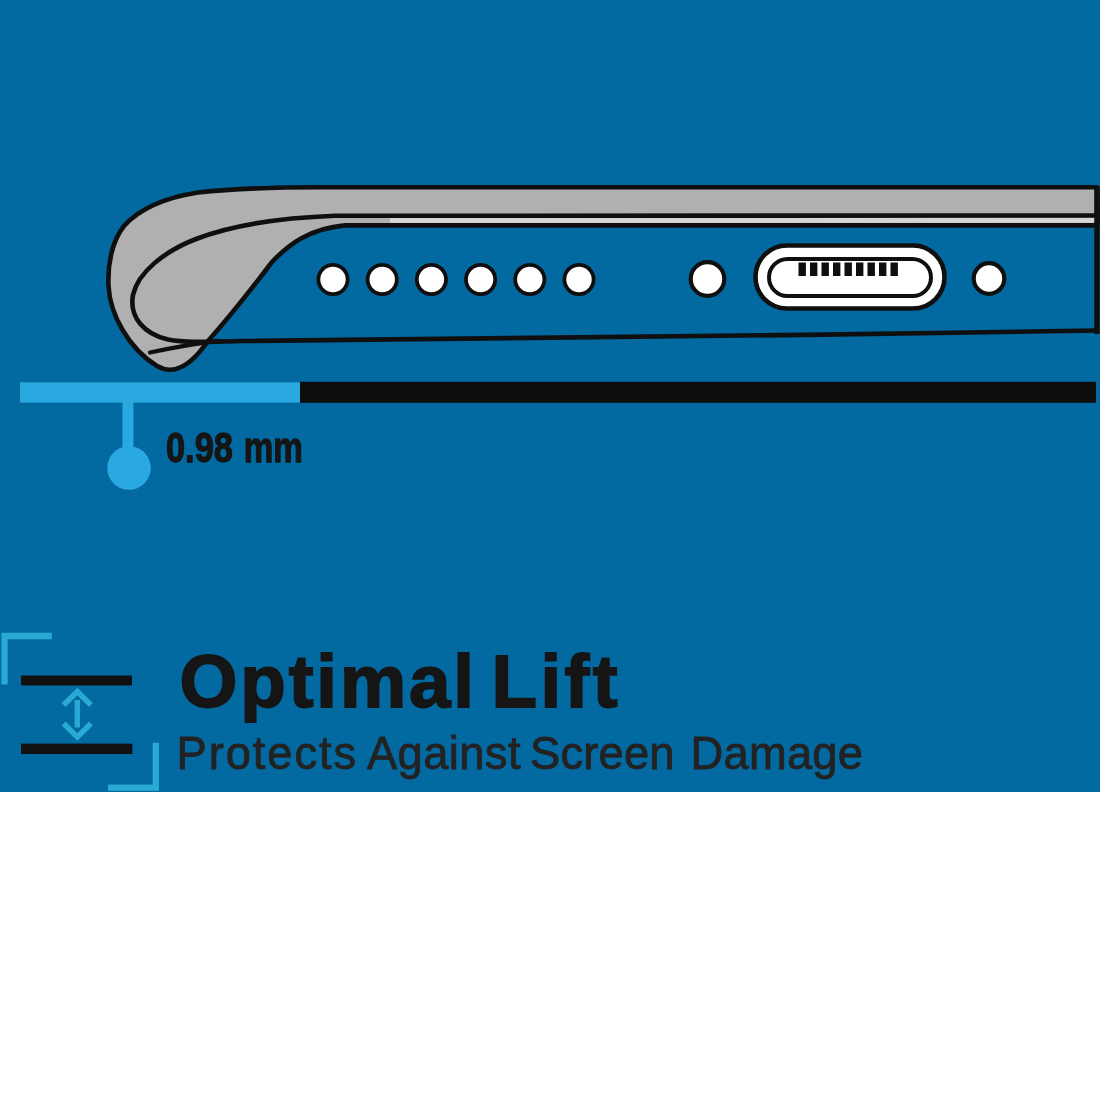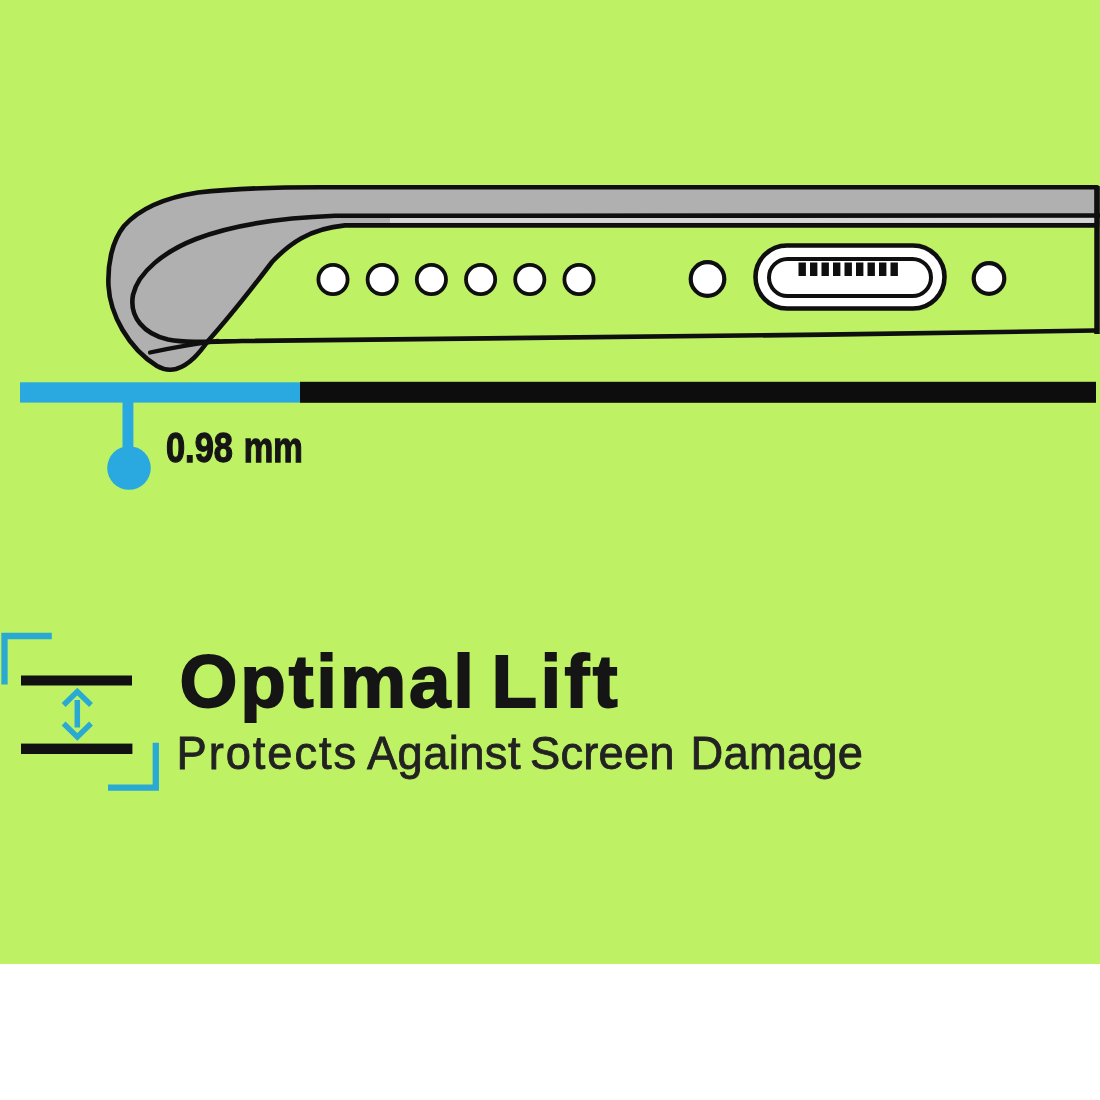--- a/index.html
+++ b/index.html
@@ -1,16 +1,16 @@
 <!DOCTYPE html>
 <html><head>
 <meta charset="utf-8">
 <style>
   html,body{margin:0;padding:0;background:#ffffff;}
-  #page{position:relative;width:1100px;height:964px;background:#bef264;overflow:hidden;}
+  #page{position:relative;width:1100px;height:792px;background:#0369a1;overflow:hidden;}
   svg{position:absolute;left:0;top:0;}
 </style>
 </head>
 <body>
 <div id="page">
 <svg width="1100" height="1100" viewBox="0 0 1100 1100">
 
   <path id="case" d="M 1097 187.2 L 320 187.2
     C 272 187.2 232 188.7 198 192.5
     C 166 197.5 141 207 124 226

